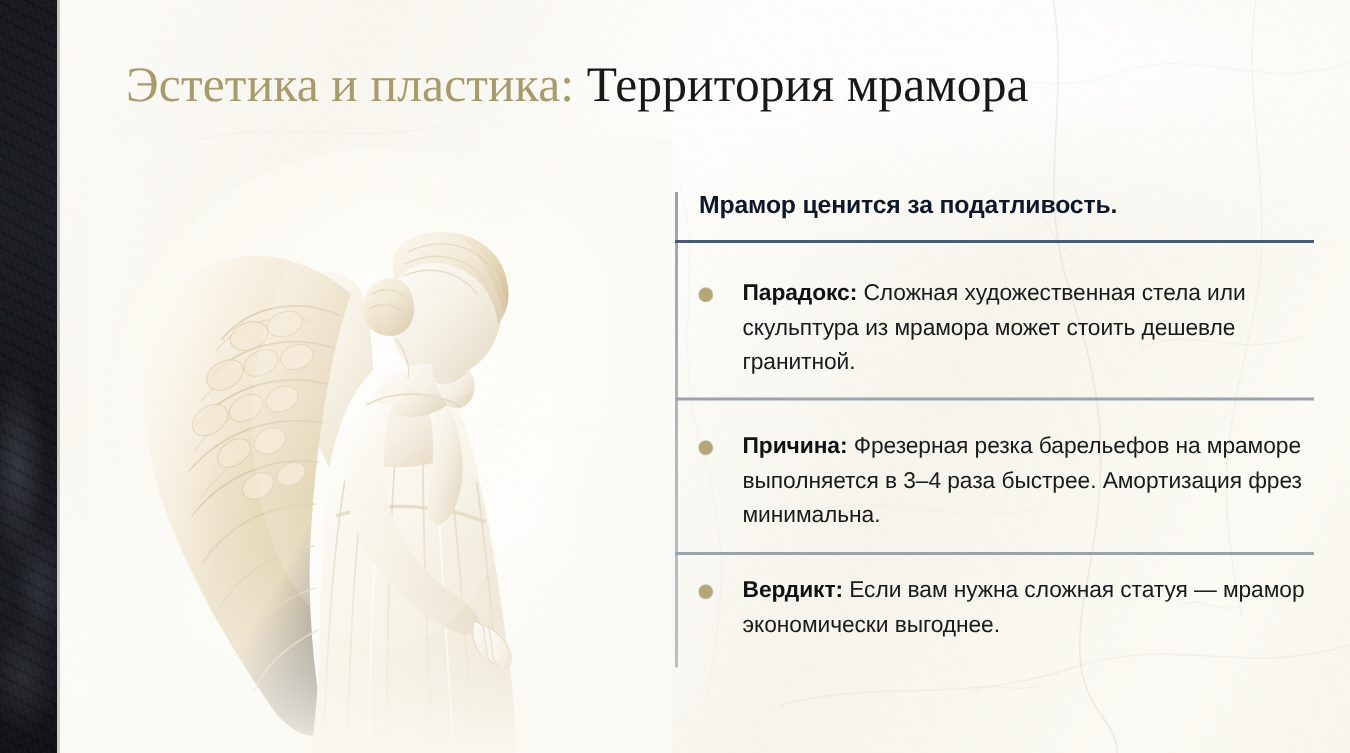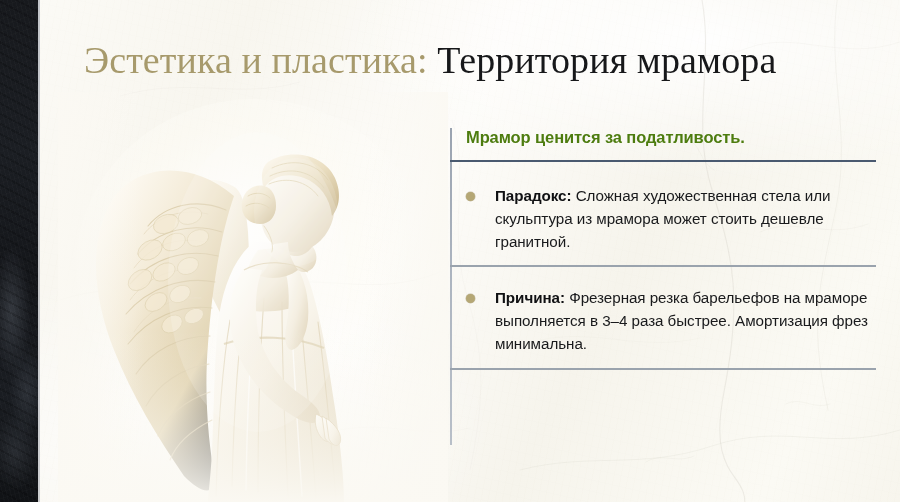--- a/index.html
+++ b/index.html
@@ -49,39 +49,39 @@
   }
   .stone-edge{
     position:absolute;left:38px;top:0;width:2px;height:502px;
     background:linear-gradient(180deg,rgba(150,156,168,.55),rgba(120,126,140,.35));
   }
 
   
   .title{
     position:absolute;left:84px;top:38px;
     font-family:"Liberation Serif", serif;
-    font-size:38px;line-height:1.18;letter-spacing:.1px;
+    font-size:33px;line-height:1.18;letter-spacing:.1px;
     white-space:nowrap;
   }
   .title .gold{color:#a79a6c;}
   .title .dark{color:#17181a;}
 
   
   .art{
     position:absolute;left:58px;top:92px;width:390px;height:410px;
     overflow:hidden;
   }
   .art svg{display:block;width:100%;height:100%;}
   .rule-v{
     position:absolute;left:450px;top:128px;width:2px;height:317px;
     background:linear-gradient(180deg,#9aa3b0 0%,#aeb6c1 50%,#b8bfc8 100%);
   }
   .panel-head{
     position:absolute;left:466px;top:128px;width:400px;
-    color:#4d7c0f;font-size:16.5px;font-weight:bold;letter-spacing:-.1px;
+    color:#0f172a;font-size:16.5px;font-weight:bold;letter-spacing:-.1px;
     white-space:nowrap;
   }
   .rule-h{position:absolute;height:2px;background:#4a5a70;}
   .rule-h.thin{height:1.6px;background:#9aa3ad;}
 
   .bullet{position:absolute;left:466px;width:408px;}
   .dot{
     position:absolute;left:0;top:8px;width:9px;height:9px;border-radius:50%;
     background:#b5a775;box-shadow:0 0 0 .5px rgba(150,138,96,.5);
   }
@@ -338,14 +338,18 @@
     <div class="btxt"><b>Парадокс:</b><span> Сложная художественная стела или скульптура из мрамора может стоить дешевле гранитной.</span></div>
   </div>
   <div class="rule-h thin" style="left:450px;top:265px;width:426px;"></div>
 
   <div class="bullet" style="top:286px;">
     <span class="dot"></span>
     <div class="btxt"><b>Причина:</b><span> Фрезерная резка барельефов на мраморе выполняется в 3–4 раза быстрее. Амортизация фрез минимальна.</span></div>
   </div>
   <div class="rule-h thin" style="left:450px;top:368px;width:426px;"></div>
 
+  <div class="bullet" style="top:382px;">
+    <span class="dot"></span>
+    <div class="btxt"><b>Вердикт:</b><span> Если вам нужна сложная статуя — мрамор экономически выгоднее.</span></div>
+  </div>
 
 </div>
 
 </body></html>

